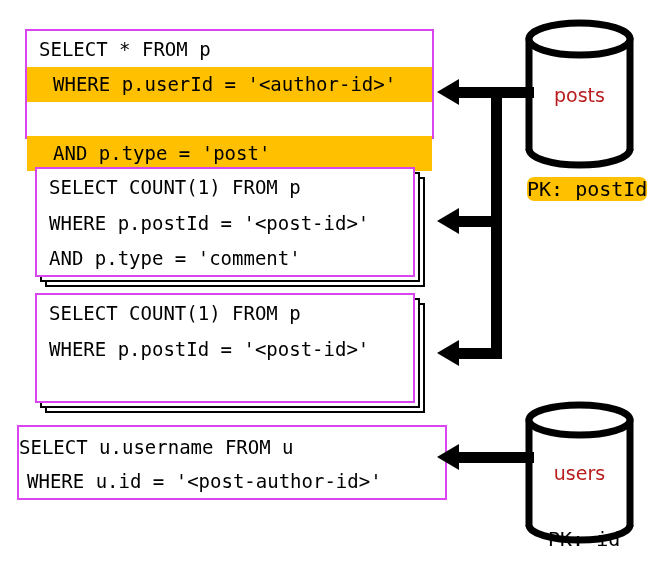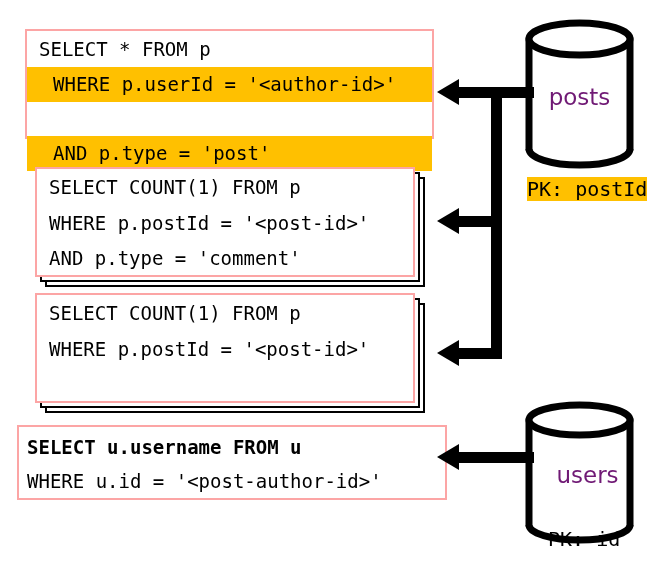--- a/index.html
+++ b/index.html
@@ -15,21 +15,21 @@
     width: 659px;
     height: 573px;
     background: #ffffff;
     overflow: hidden;
   }
 
   
   .query-box {
     position: absolute;
     box-sizing: border-box;
-    border: 2px solid #fca5a5;
+    border: 2px solid #d946ef;
     background: #ffffff;
     z-index: 5;
   }
   .query-box .qline {
     font-family: "DejaVu Sans Mono", monospace;
     font-size: 19px;
     line-height: 34px;
     color: #000000;
     white-space: pre;
     padding-left: 12px;
@@ -53,22 +53,22 @@
   
   .cylinder {
     position: absolute;
     z-index: 6;
   }
   .cyl-label {
     position: absolute;
     width: 100%;
     text-align: center;
     font-family: "DejaVu Sans", sans-serif;
-    font-size: 23px;
-    color: #701a75;
+    font-size: 19px;
+    color: #b91c1c;
   }
   .pk-label {
     position: absolute;
     font-family: "DejaVu Sans Mono", monospace;
     font-size: 20px;
     color: #000000;
     white-space: pre;
     z-index: 7;
   }
   .pk-label.hl {
@@ -111,43 +111,43 @@
   </div>
 
   <div class="stack-sheet" style="left:45px; top:303px; width:380px; height:110px;"></div>
   <div class="stack-sheet s2" style="left:40px; top:298px; width:380px; height:110px;"></div>
   <div class="query-box" style="left:35px; top:293px; width:380px; height:110px;">
     <div class="qline" style="height:37px; line-height:37px;">SELECT COUNT(1) FROM p</div>
     <div class="qline" style="height:35px; line-height:35px;">WHERE p.postId = '&lt;post-id&gt;'</div>
   </div>
 
   <div class="query-box" style="left:17px; top:425px; width:430px; height:75px;">
-    <div class="qline" style="height:37px; line-height:40px; padding-left:8px;font-weight:bold;">SELECT u.username FROM u</div>
+    <div class="qline" style="height:37px; line-height:40px; padding-left:0;">SELECT u.username FROM u</div>
     <div class="qline" style="height:34px; line-height:34px; padding-left:8px;">WHERE u.id = '&lt;post-author-id&gt;'</div>
   </div>
 
   <div class="cylinder" style="left:523px; top:18px; width:113px; height:152px;">
     <svg width="113" height="152" viewBox="0 0 113 152">
       <path d="M6 21 L6 131" stroke="#000" stroke-width="7" fill="none" stroke-linecap="round"></path>
       <path d="M107 21 L107 131" stroke="#000" stroke-width="7" fill="none" stroke-linecap="round"></path>
       <ellipse cx="56.5" cy="21" rx="50.5" ry="16" fill="#fff" stroke="#000" stroke-width="7"></ellipse>
       <path d="M6 131 A50.5 16 0 0 0 107 131" fill="none" stroke="#000" stroke-width="7"></path>
     </svg>
     <div class="cyl-label" style="top:66px; left:0;">posts</div>
   </div>
-  <div class="pk-label hl" style="left:527px; top:177px;">PK: postId</div>
+  <div class="pk-label hl" style="left:527px; top:177px;border-radius:7px;">PK: postId</div>
 
   <div class="cylinder" style="left:523px; top:400px; width:113px; height:145px;">
     <svg width="113" height="145" viewBox="0 0 113 145">
       <path d="M6 20 L6 125" stroke="#000" stroke-width="7" fill="none" stroke-linecap="round"></path>
       <path d="M107 20 L107 125" stroke="#000" stroke-width="7" fill="none" stroke-linecap="round"></path>
       <ellipse cx="56.5" cy="20" rx="50.5" ry="15" fill="#fff" stroke="#000" stroke-width="7"></ellipse>
       <path d="M6 125 A50.5 15 0 0 0 107 125" fill="none" stroke="#000" stroke-width="7"></path>
     </svg>
-    <div class="cyl-label" style="top:62px; left:8px;">users</div>
+    <div class="cyl-label" style="top:62px; left:0;">users</div>
   </div>
   <div class="pk-label" style="left:548px; top:527px;">PK: id</div>
 
   <div class="conn" style="left:491px; top:87px; width:11px; height:272px;"></div>
 
   <div class="conn" style="left:458px; top:87px; width:76px; height:11px;"></div>
   <div class="arrow-head" style="left:437px; top:79px;"></div>
 
   <div class="conn" style="left:458px; top:216px; width:44px; height:11px;"></div>
   <div class="arrow-head" style="left:437px; top:208px;"></div>

